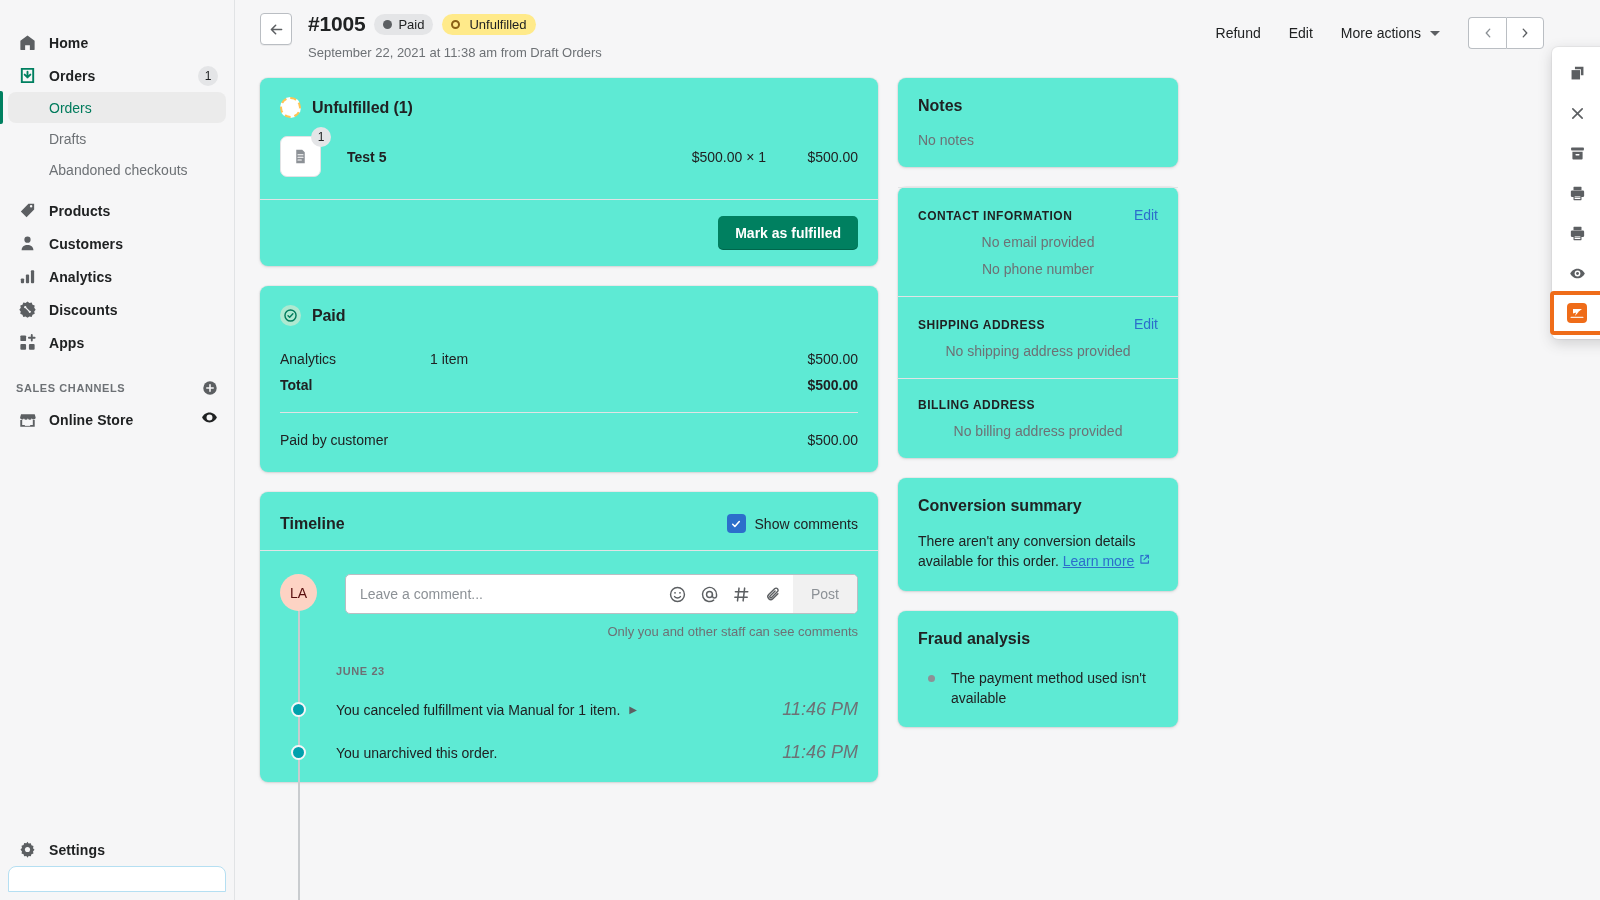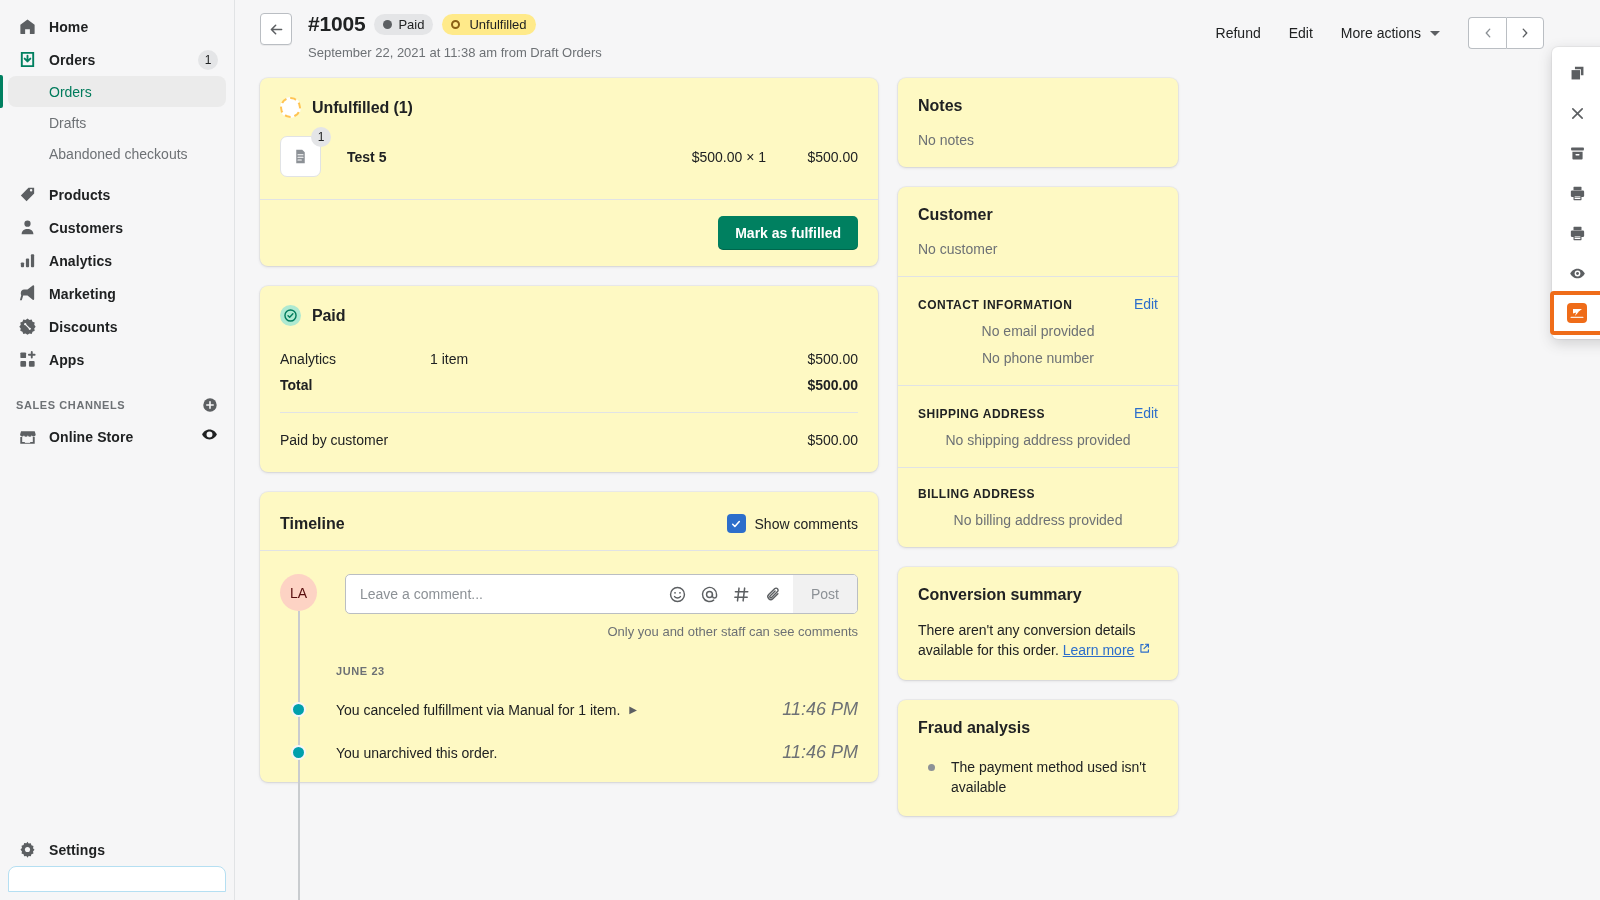--- a/index.html
+++ b/index.html
@@ -14,21 +14,21 @@
 
   
   .sidebar {
     width: 235px; height: 900px;
     background: #f6f6f7;
     border-right: 1px solid #e1e3e5;
     position: relative;
     flex: 0 0 235px;
     display: flex; flex-direction: column;
   }
-  .nav-top { padding-top: 10px; }
+  .nav-top { padding-top: 26px; }
   .nav-item {
     display: flex; align-items: center;
     height: 33px; margin: 0 8px;
     padding: 0 8px;
     border-radius: 8px;
     cursor: pointer;
     position: relative;
   }
   .nav-item .ico { width: 22px; height: 20px; margin-right: 11px; display: flex; align-items: center; justify-content: center; color: #5c5f62; flex: 0 0 22px; }
   .nav-item .lbl { font-size: 14px; font-weight: bold; color: #202223; letter-spacing: .1px; }
@@ -113,21 +113,21 @@
   }
   .pager button:first-child { border-radius: 4px 0 0 4px; border-right: none; }
   .pager button:last-child { border-radius: 0 4px 4px 0; color: #5c5f62; }
 
   
   .cols { display: flex; padding: 18px 56px 0 25px; gap: 20px; align-items: flex-start; }
   .col-main { width: 618px; flex: 0 0 618px; }
   .col-side { width: 280px; flex: 0 0 280px; }
 
   .card {
-    background: #fef9c3; border-radius: 8px;
+    background: #5eead4; border-radius: 8px;
     box-shadow: 0 0 0 1px rgba(63,63,68,.05), 0 1px 3px 0 rgba(63,63,68,.15);
     margin-bottom: 20px;
   }
   .card-pad { padding: 19px 20px; }
 
   .card-head-row { display: flex; align-items: center; gap: 11px; }
   .status-icon { width: 21px; height: 21px; border-radius: 50%; display: flex; align-items: center; justify-content: center; flex: 0 0 21px; }
   .status-icon.warn { border: 2px dashed #ffc453; background: #fff; }
   .status-icon.ok { background: #aee9d1; }
   .card-title { font-size: 16px; font-weight: bold; letter-spacing: -.1px; }
@@ -309,28 +309,20 @@
         <span class="ico">
           <svg width="19" height="19" viewBox="0 0 20 20" fill="currentColor">
               <rect x="3" y="12" width="3.4" height="5" rx="1"></rect>
               <rect x="8.3" y="8" width="3.4" height="9" rx="1"></rect>
               <rect x="13.6" y="3.5" width="3.4" height="13.5" rx="1"></rect>
             </svg>
         </span>
         <span class="lbl">Analytics</span>
       </div>
 
-      <div class="nav-item">
-        <span class="ico">
-          <svg width="19" height="19" viewBox="0 0 20 20" fill="currentColor">
-              <path d="M17 3.2v12.6c0 .8-.9 1.2-1.5.7L10 12H5.5L4 17H2l1.4-5.2A3.4 3.4 0 0 1 3 9.3c0-1.9 1.5-3.4 3.4-3.4H10l5.5-4.4c.6-.5 1.5-.1 1.5.7z"></path>
-            </svg>
-        </span>
-        <span class="lbl">Marketing</span>
-      </div>
 
       <div class="nav-item">
         <span class="ico">
           <svg width="19" height="19" viewBox="0 0 20 20" fill="currentColor">
               <path d="M10 1.6l2 1.5 2.4-.5.9 2.3 2.3.9-.5 2.4 1.5 2-1.5 2 .5 2.4-2.3.9-.9 2.3-2.4-.5-2 1.5-2-1.5-2.4.5-.9-2.3-2.3-.9.5-2.4-1.5-2 1.5-2-.5-2.4 2.3-.9.9-2.3 2.4.5z"></path>
               <path d="M7.3 7.3l5.4 5.4" stroke="#f6f6f7" stroke-width="1.3"></path>
               <circle cx="7.6" cy="7.6" r="1.2" fill="#f6f6f7"></circle>
               <circle cx="12.4" cy="12.4" r="1.2" fill="#f6f6f7"></circle>
             </svg>
         </span>
@@ -573,24 +565,20 @@
       <div class="col-side">
 
         <div class="card">
           <div class="card-pad">
             <div class="side-title">Notes</div>
             <div class="side-muted">No notes</div>
           </div>
         </div>
 
         <div class="card">
-          <div class="card-pad">
-            <div class="side-title">Customer</div>
-            <div class="side-muted">No customer</div>
-          </div>
           <div class="side-line"></div>
 
           <div class="side-sec">
             <div class="side-sec-head">
               <span class="h">CONTACT INFORMATION</span>
               <span class="edit">Edit</span>
             </div>
             <p>No email provided</p>
             <p>No phone number</p>
           </div>

